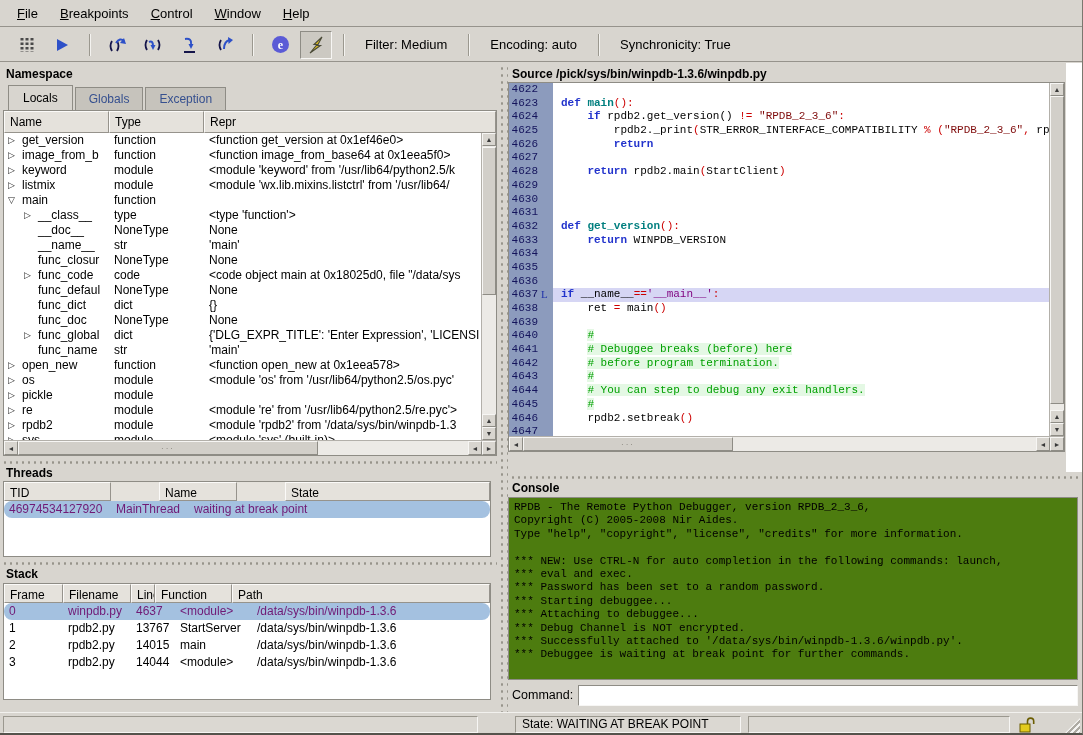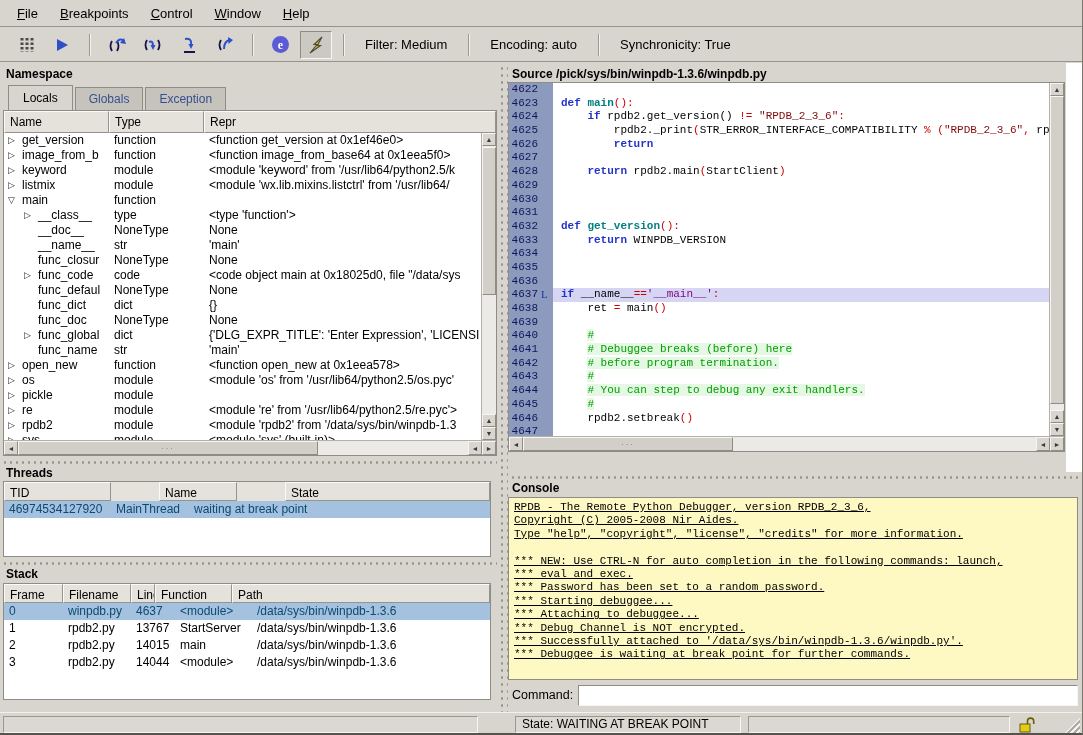--- a/index.html
+++ b/index.html
@@ -47,21 +47,21 @@
   .ns-repr { flex:1; }
   .tree-arrow { display:inline-block; width:14px; font-size:9px; color:#222; flex:none; }
   
   #th-box { left:3px; top:481px; width:488px; height:76px; }
   .t-row { height:17px; line-height:17px; font-size:12px; display:flex; }
   .c-tid { width:107px; flex:none; } .c-tname { width:78px; flex:none; } .c-tstate { flex:1; }
   
   #st-box { left:3px; top:583px; width:488px; height:117px; }
   .c-frame { width:59px; flex:none; } .c-file { width:68px; flex:none; } .c-line { width:44px; flex:none; }
   .c-func { width:77px; flex:none; } .c-path { flex:1; }
-  .row-selected { background:#a4c1e0; color:#0c4a6e; }
+  .row-selected { background:#a4c1e0; color:#701a75;border-radius:8px; }
   
   .vsb { position:absolute; top:22px; right:0; bottom:15px; width:15px; background:#eceae6; border-left:1px solid #b3b0aa; }
   .sb-btn { height:13px; width:100%; background:#d8d5cf; border:1px solid; border-color:#f7f6f4 #8e8c85 #8e8c85 #f7f6f4;
     font-size:7px; color:#3a3a3a; display:flex; align-items:center; justify-content:center; }
   .sb-thumb-v { position:absolute; left:0; width:100%; background:#d2cfc9; border:1px solid;
     border-color:#f7f6f4 #8e8c85 #8e8c85 #f7f6f4; }
   .hsb { position:absolute; left:0; bottom:0; right:0; height:15px; background:#eceae6;
     border-top:1px solid #b3b0aa; display:flex; }
   .sb-btn-h { width:14px; height:100%; flex:none; background:#d8d5cf; border:1px solid;
     border-color:#f7f6f4 #8e8c85 #8e8c85 #f7f6f4; font-size:7px; color:#3a3a3a;
@@ -85,21 +85,21 @@
   .tok-d { color:#007f7f; font-weight:bold; }
   .tok-o { color:#cc0000; }
   .tok-s { color:#7f0a0a; }
   .tok-p { color:#7f007f; }
   .tok-c { color:#00a000; background:#e4f8e4; }
   #src-vsb { position:absolute; top:0; right:0; bottom:15px; width:15px; background:#eceae6; border-left:1px solid #b3b0aa; }
   #src-hsb { position:absolute; left:0; right:0; bottom:0; height:15px; }
   .white-strip { position:absolute; left:1066px; top:63px; width:17px; height:409px; background:#fff; }
   
   #console-box { position:absolute; left:508px; top:497px; width:570px; height:183px;
-    border:1px solid #8e8c85; background:#fef9c3; overflow:hidden;text-decoration:underline; }
+    border:1px solid #8e8c85; background:#4d7c0f; overflow:hidden; }
   #console-box pre { font-family:"Liberation Mono",monospace; font-size:11px; line-height:13.4px; padding:3px 5px; }
   .command-row { position:absolute; left:512px; top:684px; width:566px; height:22px; display:flex; align-items:center; }
   .command-row label { font-size:12.5px; margin-right:5px; }
   .command-input { flex:1; height:21px; background:#fff; border:1px solid; border-color:#8e8c85 #f7f6f4 #f7f6f4 #8e8c85;
     font-family:"Liberation Sans",sans-serif; font-size:12px; padding:0 3px; outline:none; }
   
   .statusbar { position:absolute; left:0; top:712px; width:100%; height:23px; background:#d8d5cf; border-top:1px solid #f2f1ee; }
   .sb-field { position:absolute; top:3px; height:17px; border:1px solid; border-color:#9b988f #f7f6f4 #f7f6f4 #9b988f;
     font-size:12px; line-height:15px; padding:0 6px; white-space:nowrap; overflow:hidden; background:#dbd8d2; }
   .grip { position:absolute; right:2px; bottom:2px; width:15px; height:15px;

